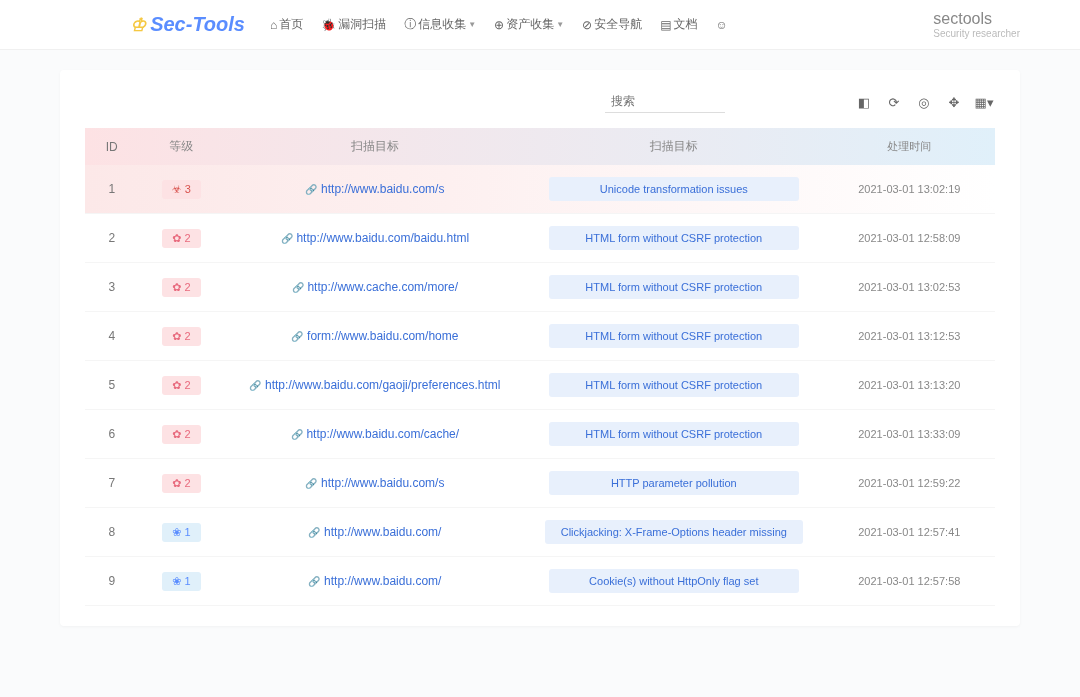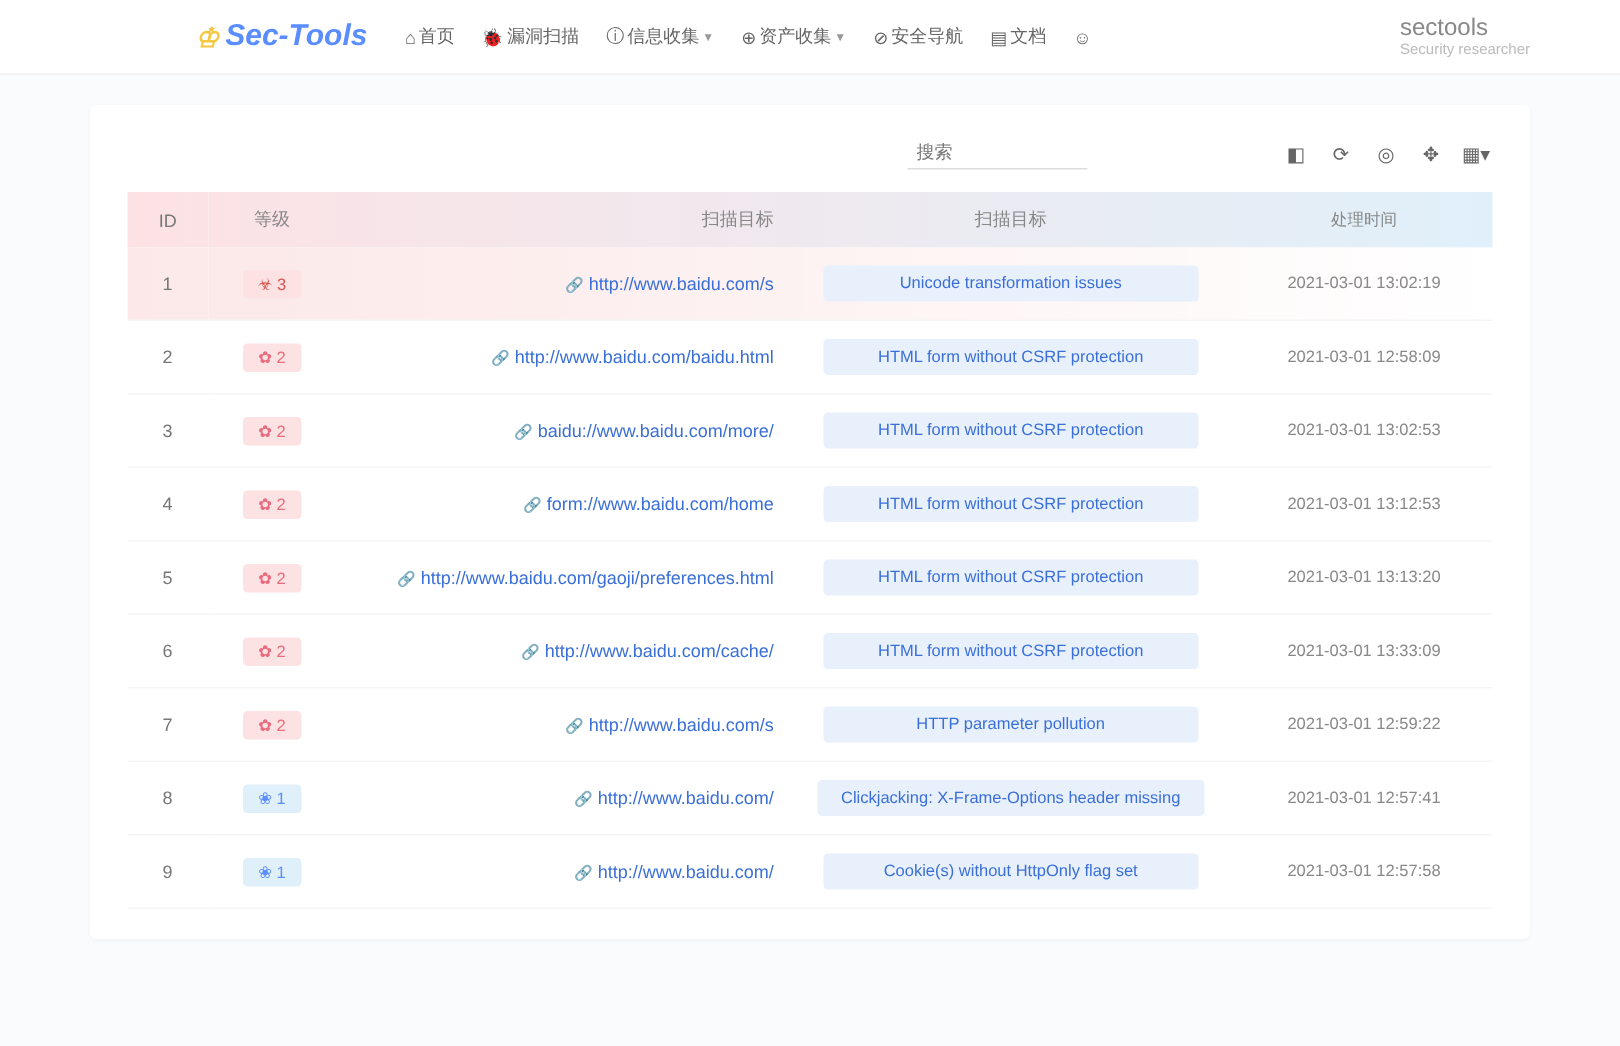--- a/index.html
+++ b/index.html
@@ -19,21 +19,21 @@
 .search-box { border: none; border-bottom: 1px solid #ddd; padding: 4px 6px; font-size: 12px; width: 120px; margin-right: 120px; color: #888; background: transparent; }
 .tool-icon { width: 22px; height: 22px; display: flex; align-items: center; justify-content: center; color: #666; cursor: pointer; font-size: 13px; }
 table { width: 100%; border-collapse: collapse; }
 thead tr { background: linear-gradient(to right, #fde2e4, #e0f0fa); padding-left: 18px; }
 th { padding: 10px 8px; font-size: 12px; font-weight: normal; color: #888; text-align: center; }
 tbody tr { border-bottom: 1px solid #f5f5f5; }
 tbody tr:first-child { background: linear-gradient(to right, #fce8e8, #fdf0f0 40%, #fff); }
 td { padding: 12px 8px; font-size: 12px; text-align: center; }
 .col-id { width: 50px; color: #777; }
 .col-sev { width: 80px; }
-.col-target { width: 280px; text-align: right; padding-left: 10px; }
+.col-target { width: 280px; text-align: center; padding-left: 10px; }
 .col-type { width: 280px; }
 .col-time { width: 160px; color: #888; font-size: 11px; }
 .sev-badge { display: inline-flex; align-items: center; gap: 3px; padding: 3px 10px; border-radius: 3px; font-size: 11px; }
 .sev-3 { background: #fde2e4; color: #d9534f; }
 .sev-2 { background: #fde2e4; color: #e86b7e; }
 .sev-1 { background: #e0f0fa; color: #5a8dff; }
 .link-icon { color: #888; font-size: 10px; margin-right: 3px; }
 .target-link { color: #3a6fd8; text-decoration: none; }
 .type-badge { display: inline-block; background: #e8f0fc; color: #3a6fd8; padding: 6px 16px; border-radius: 3px; font-size: 11px; min-width: 250px; }
 </style>
@@ -92,21 +92,21 @@
         <tr>
           <td class="col-id">2</td>
           <td class="col-sev"><span class="sev-badge sev-2">✿ 2</span></td>
           <td class="col-target"><span class="link-icon">🔗</span><a class="target-link">http://www.baidu.com/baidu.html</a></td>
           <td class="col-type"><span class="type-badge">HTML form without CSRF protection</span></td>
           <td class="col-time">2021-03-01 12:58:09</td>
         </tr>
         <tr>
           <td class="col-id">3</td>
           <td class="col-sev"><span class="sev-badge sev-2">✿ 2</span></td>
-          <td class="col-target"><span class="link-icon">🔗</span><a class="target-link">baidu://www.baidu.com/more/</a></td>
+          <td class="col-target"><span class="link-icon">🔗</span><a class="target-link">http://www.cache.com/more/</a></td>
           <td class="col-type"><span class="type-badge">HTML form without CSRF protection</span></td>
           <td class="col-time">2021-03-01 13:02:53</td>
         </tr>
         <tr>
           <td class="col-id">4</td>
           <td class="col-sev"><span class="sev-badge sev-2">✿ 2</span></td>
           <td class="col-target"><span class="link-icon">🔗</span><a class="target-link">form://www.baidu.com/home</a></td>
           <td class="col-type"><span class="type-badge">HTML form without CSRF protection</span></td>
           <td class="col-time">2021-03-01 13:12:53</td>
         </tr>

